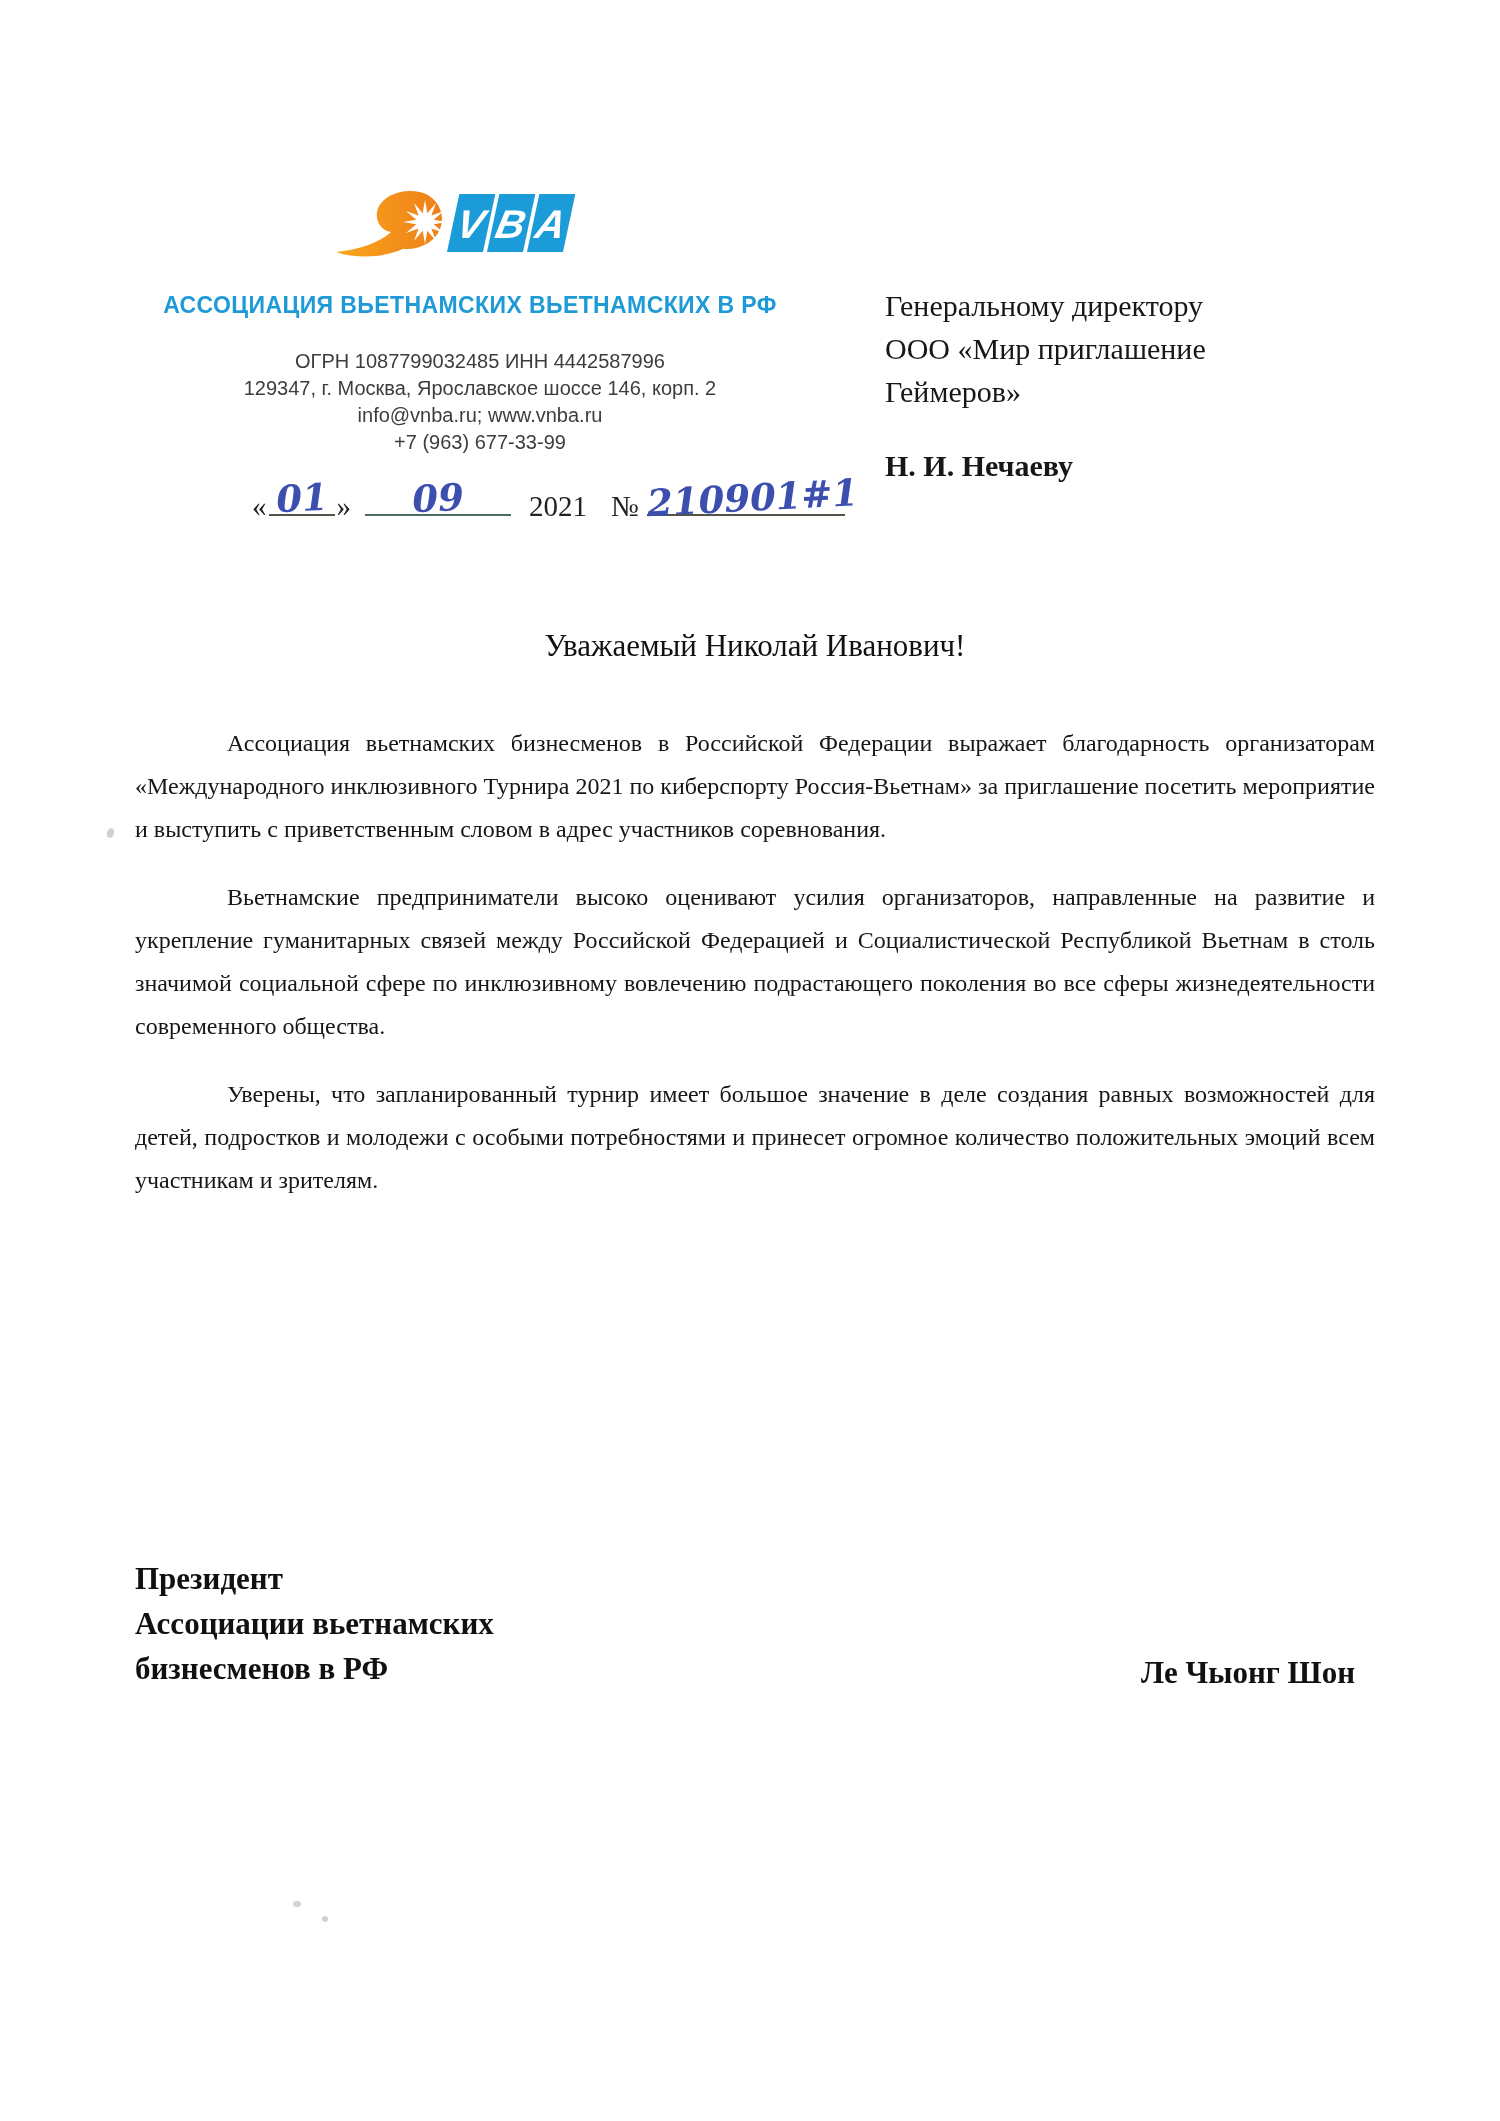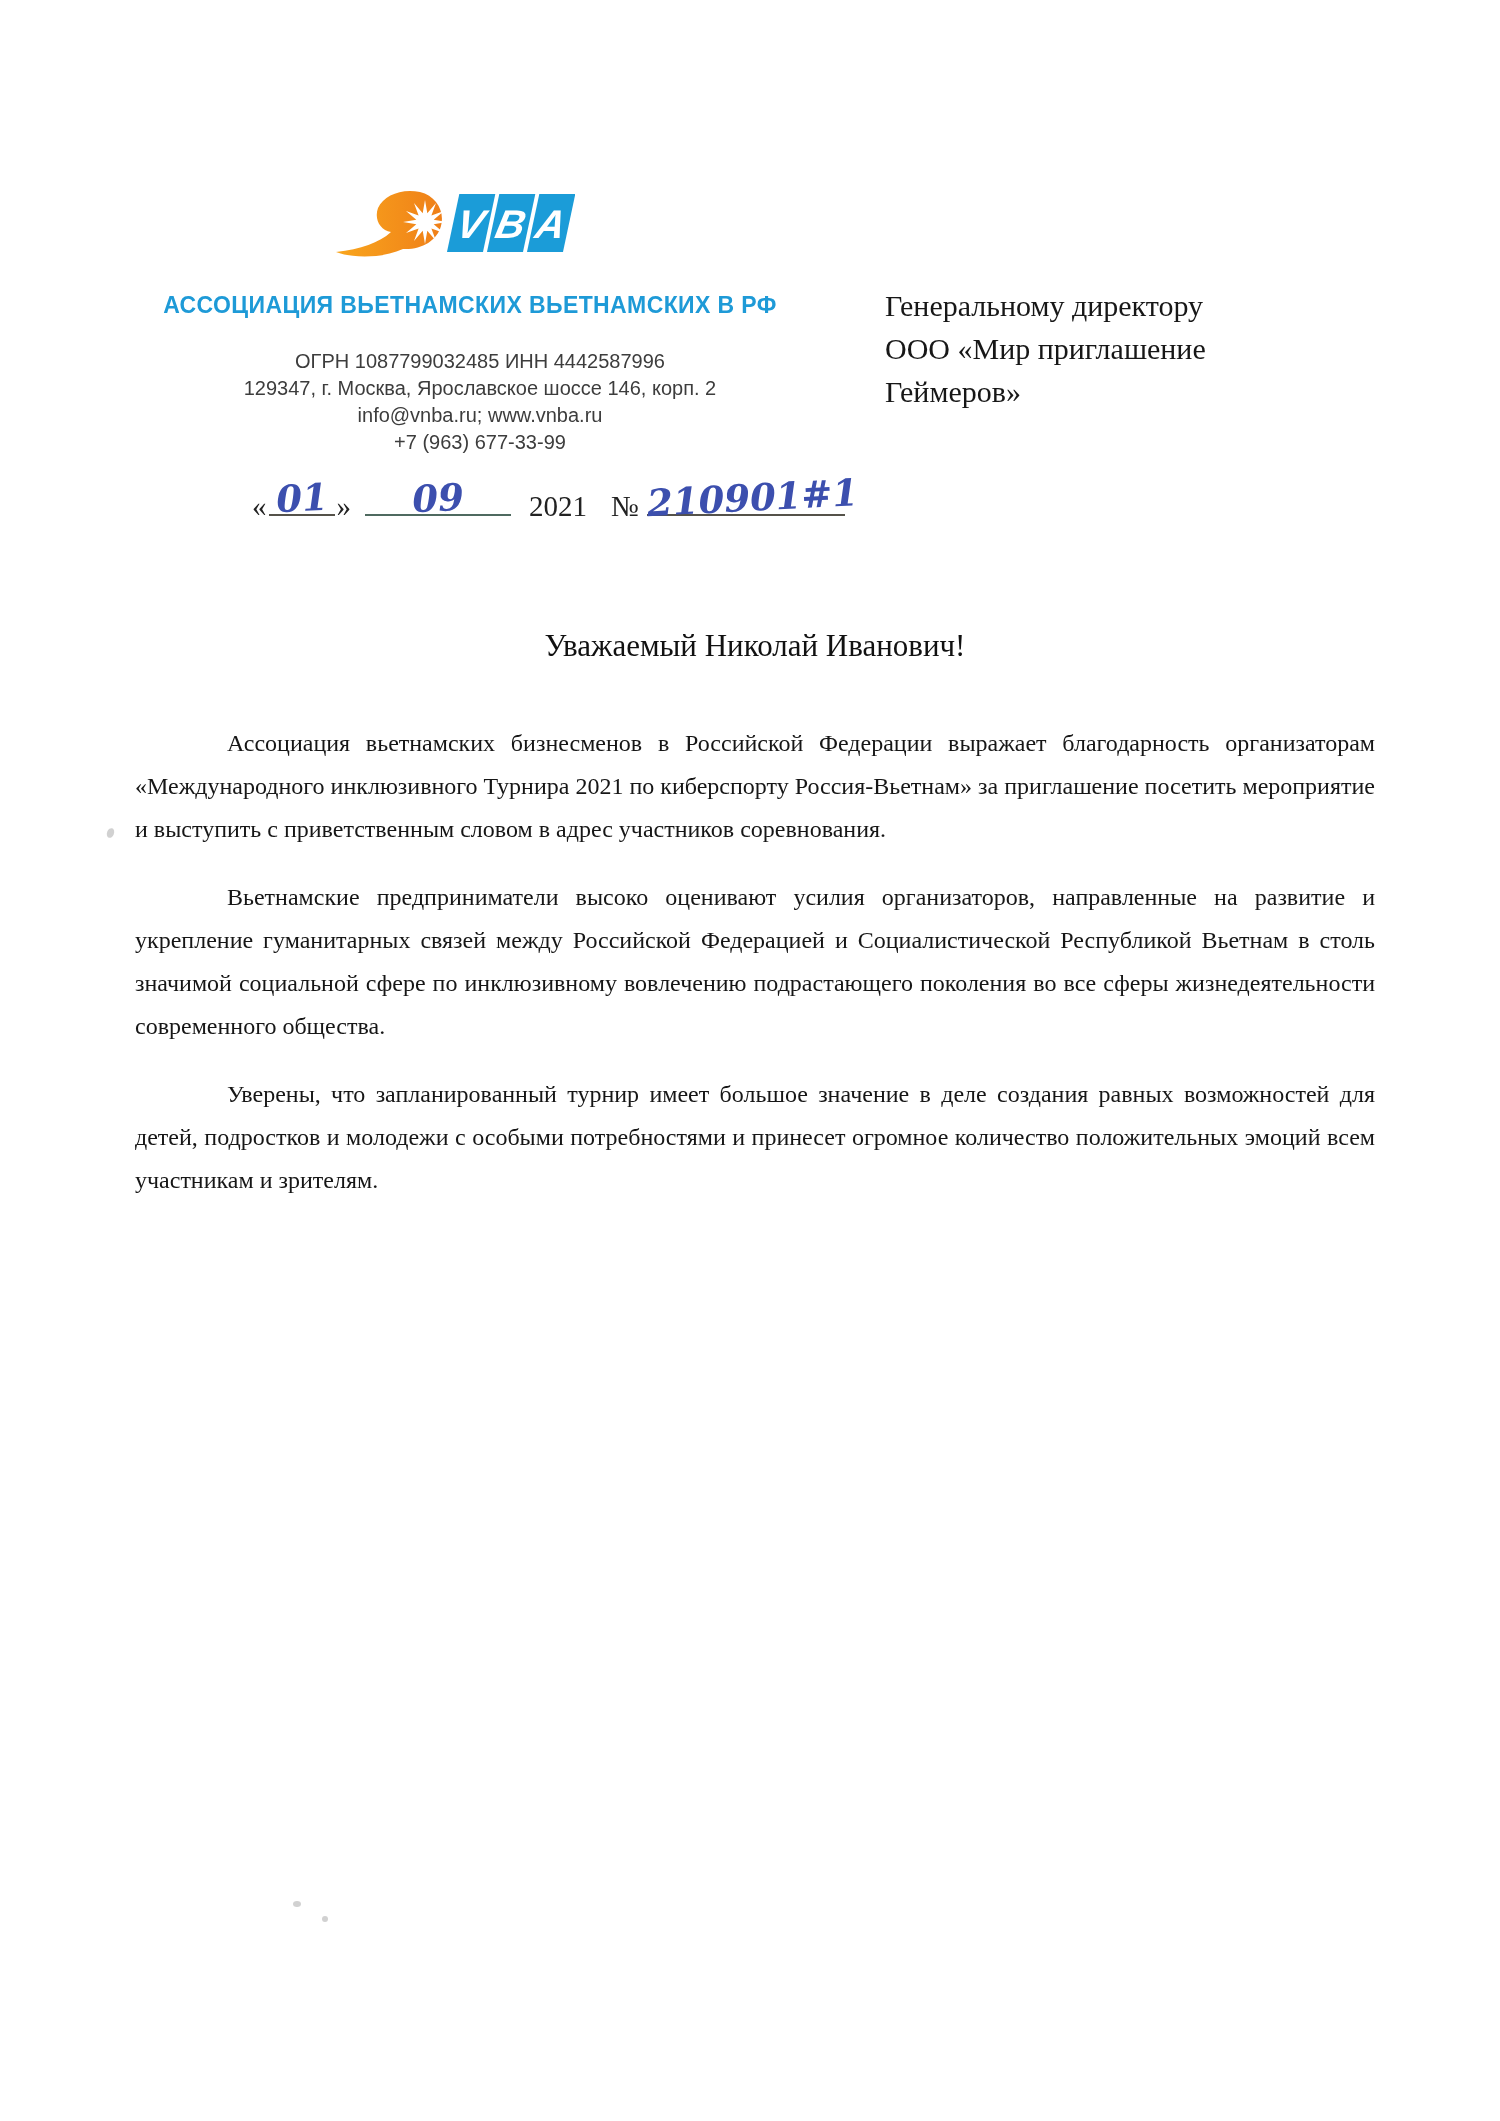--- a/index.html
+++ b/index.html
@@ -139,28 +139,37 @@
     <span class="printed ref-no">№</span>
     <span class="hw-slot slot-num">
       <span class="hw">210901#1</span>
     </span>
   </div>
 
   <div class="recipient">
     <div>Генеральному директору</div>
     <div>ООО «Мир приглашение</div>
     <div>Геймеров»</div>
+    <div class="recipient-name">Н. И. Нечаеву</div>
   </div>
 
   <div class="salutation">Уважаемый Николай Иванович!</div>
 
   <div class="body-text">
     <p class="para">Ассоциация вьетнамских бизнесменов в Российской Федерации выражает благодарность организаторам «Международного инклюзивного Турнира 2021 по киберспорту Россия-Вьетнам» за приглашение посетить мероприятие и выступить с приветственным словом в адрес участников соревнования.</p>
     <p class="para">Вьетнамские предприниматели высоко оценивают усилия организаторов, направленные на развитие и укрепление гуманитарных связей между Российской Федерацией и Социалистической Республикой Вьетнам в столь значимой социальной сфере по инклюзивному вовлечению подрастающего поколения во все сферы жизнедеятельности современного общества.</p>
     <p class="para">Уверены, что запланированный турнир имеет большое значение в деле создания равных возможностей для детей, подростков и молодежи с особыми потребностями и принесет огромное количество положительных эмоций всем участникам и зрителям.</p>
   </div>
 
+  <div class="signature">
+    <div class="sig-title">
+      <div>Президент</div>
+      <div>Ассоциации вьетнамских</div>
+      <div>бизнесменов в РФ</div>
+    </div>
+    <div class="sig-name">Ле Чыонг Шон</div>
+  </div>
 
   <div class="artifact a1"></div>
   <div class="artifact a2"></div>
   <div class="artifact a3"></div>
 
 </div>
 
 </body></html>

